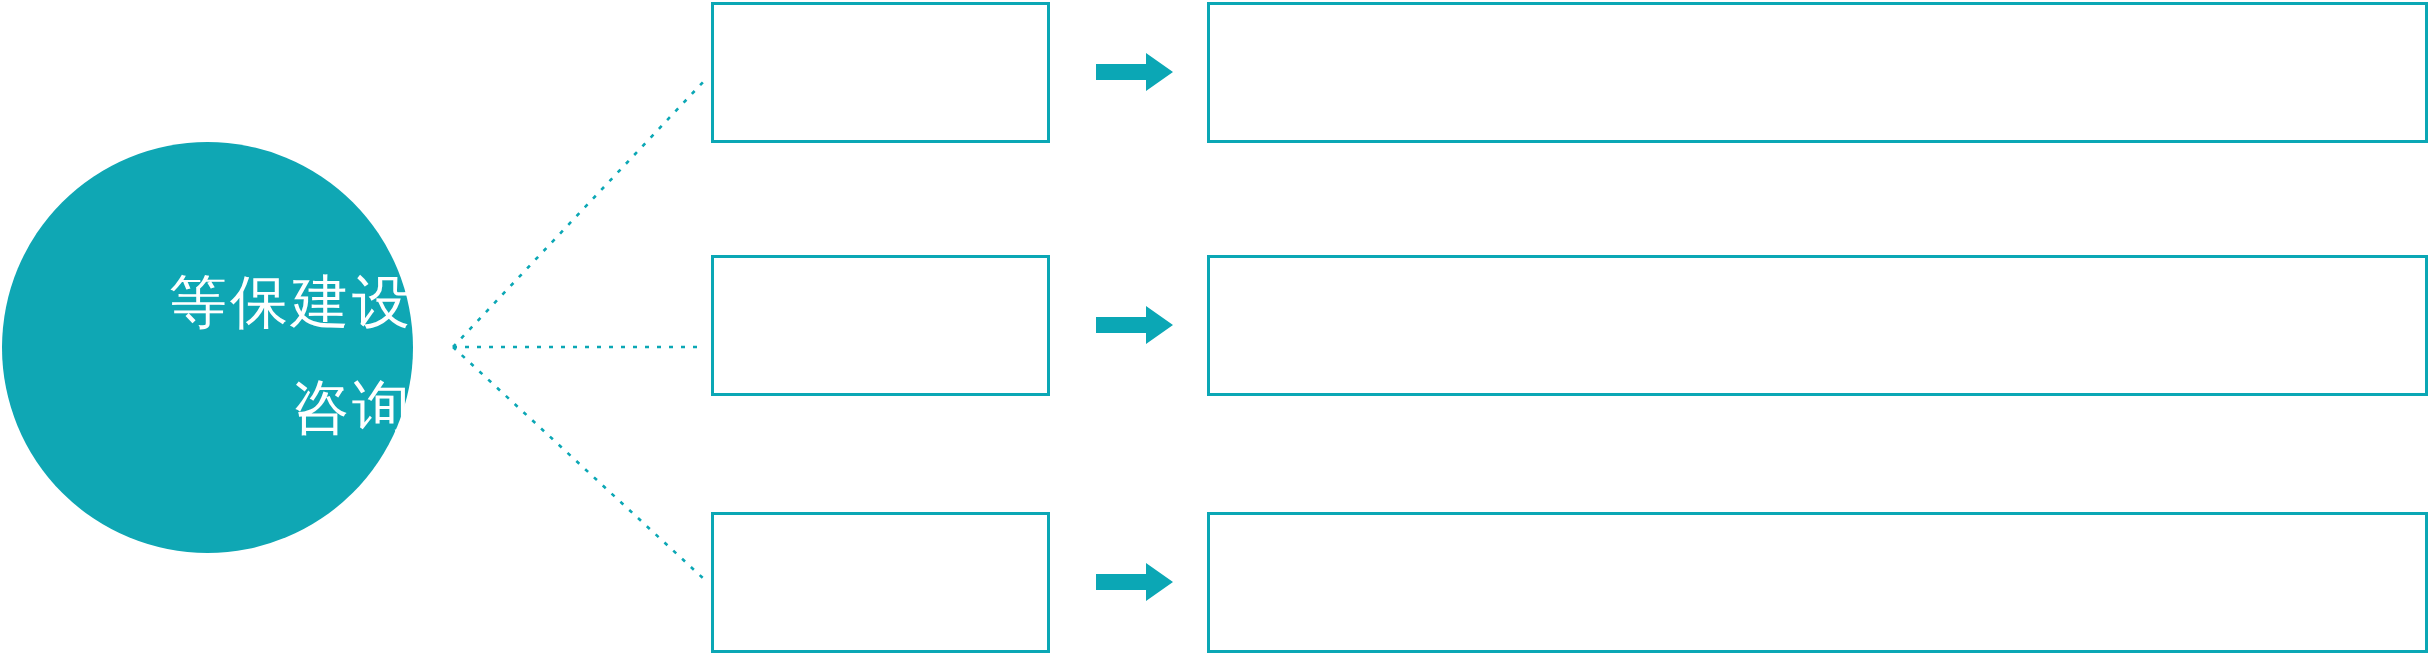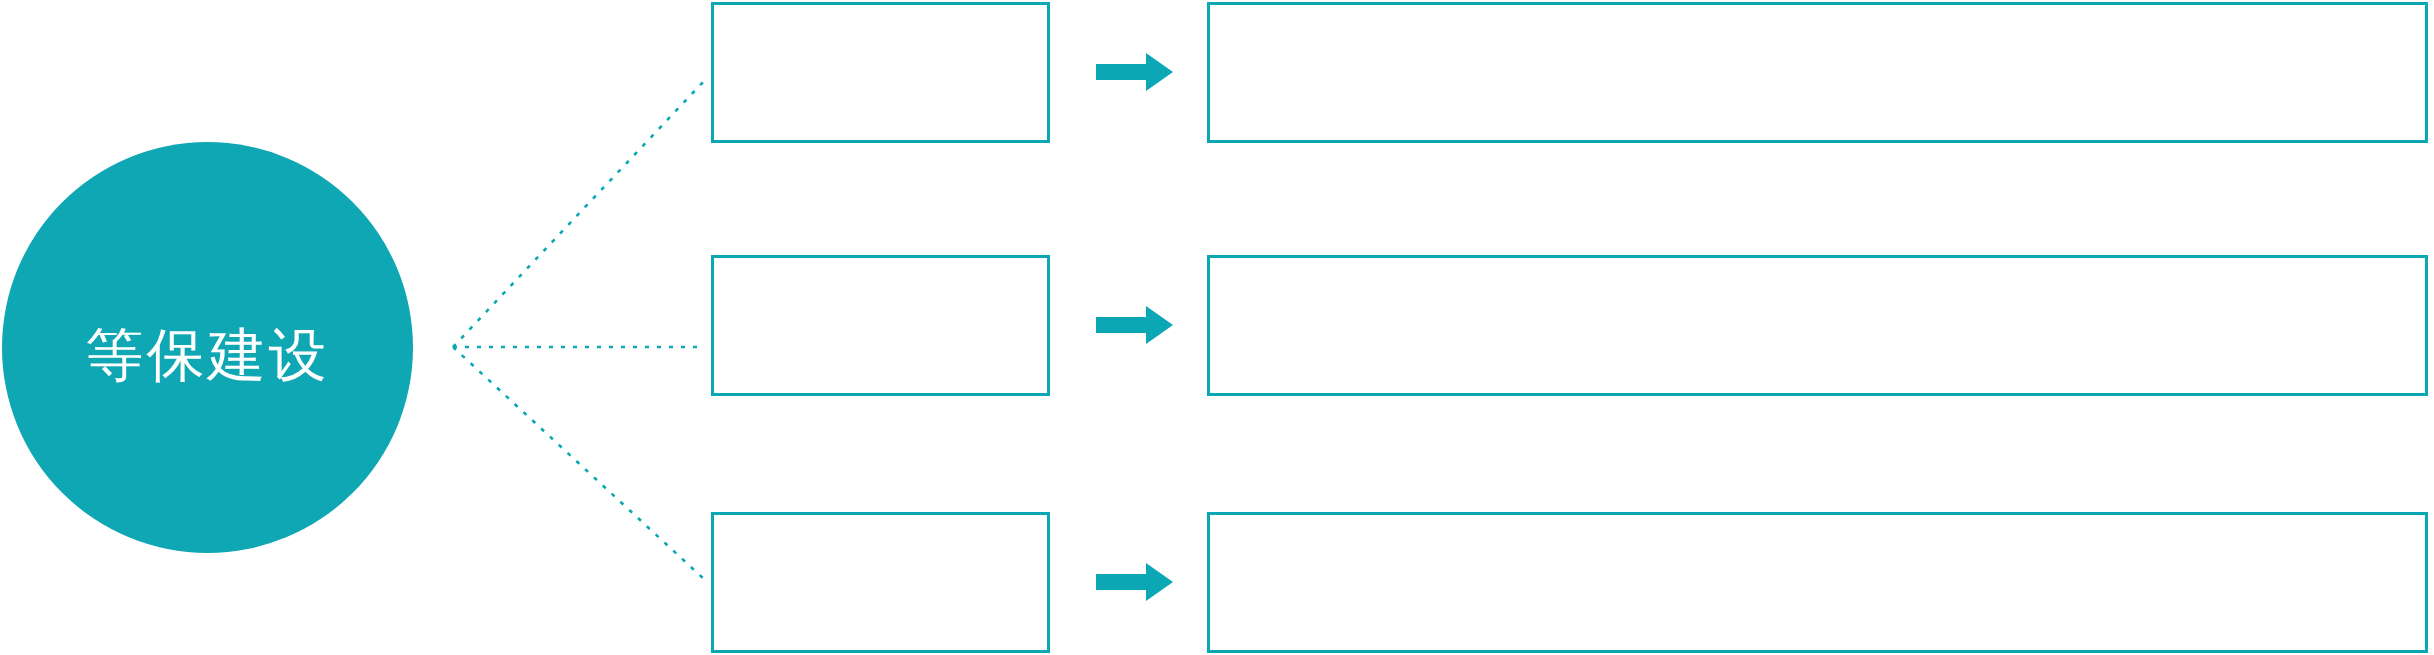--- a/index.html
+++ b/index.html
@@ -19,21 +19,21 @@
   }
   
   .hub-circle{
     position:absolute;
     left:2px; top:142px;
     width:411px; height:411px;
     border-radius:50%;
     background:var(--circle-fill);
     display:flex;
     flex-direction:column;
-    align-items:center;
+    align-items:flex-end;
     justify-content:center;
     padding-top:14px;
     gap:29px;
   }
   .hub-line{
     color:var(--text-on-circle);
     font-size:58px;
     font-weight:300;
     letter-spacing:3px;
     line-height:76px;
@@ -94,20 +94,21 @@
 <div class="canvas">
 
   <svg class="connectors" viewBox="0 0 2434 655">
     <line x1="453" y1="347" x2="705" y2="80"></line>
     <line x1="453" y1="347" x2="705" y2="347"></line>
     <line x1="453" y1="347" x2="705" y2="580"></line>
   </svg>
 
   <div class="hub-circle">
     <span class="hub-line">等保建设</span>
+    <span class="hub-line">咨询</span>
   </div>
 
   <div class="row row-1">
     <div class="small-box">
       <span class="box-label"></span>
     </div>
     <svg class="arrow" viewBox="0 0 78 40">
       <polygon points="0,12 50,12 50,1 77,20 50,39 50,28 0,28"></polygon>
     </svg>
     <div class="large-box">

